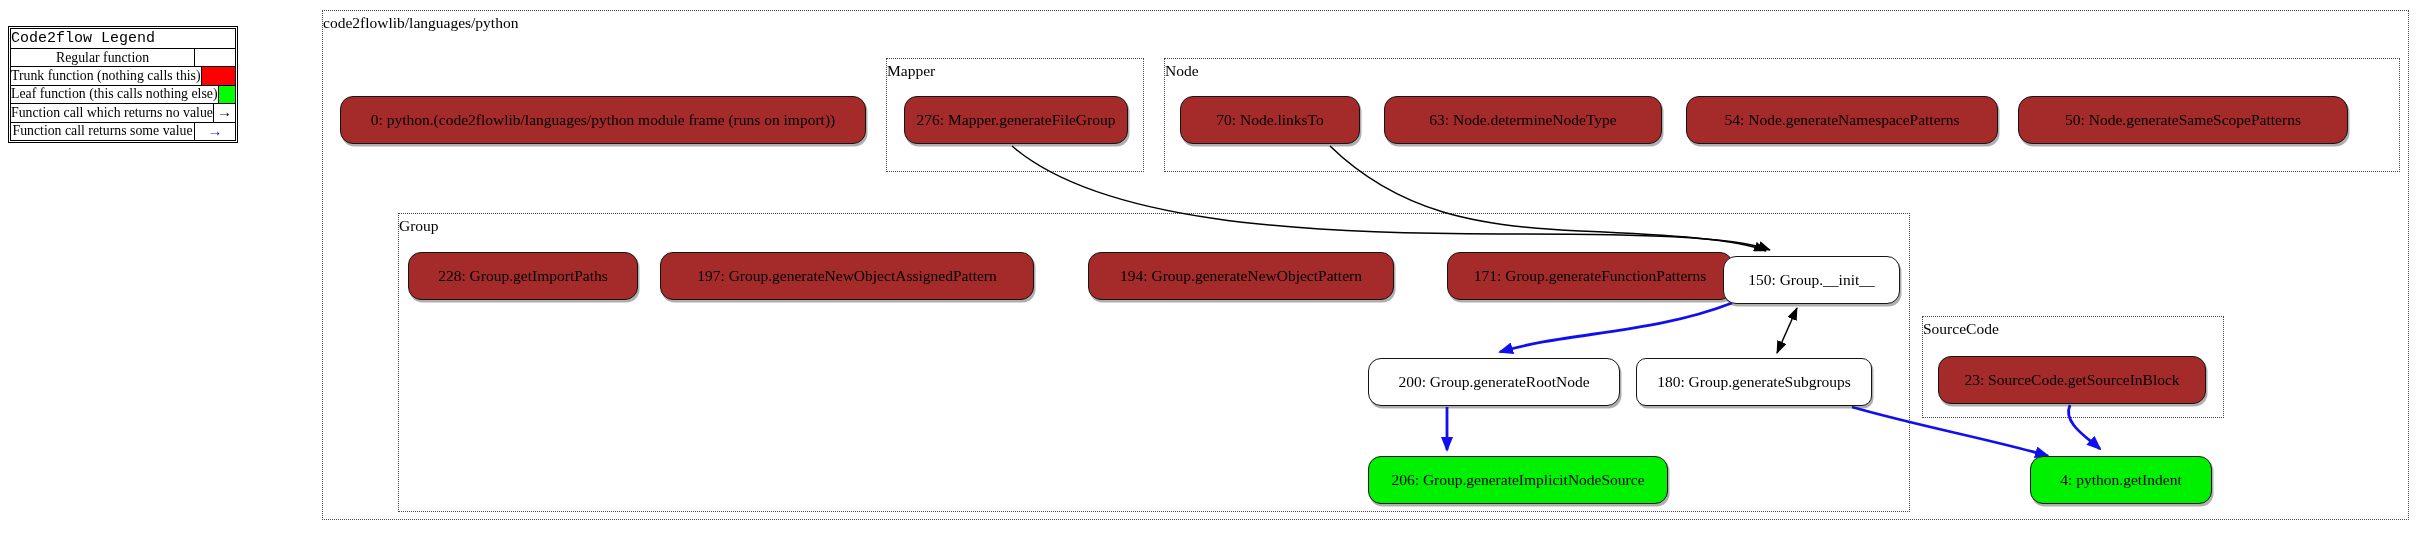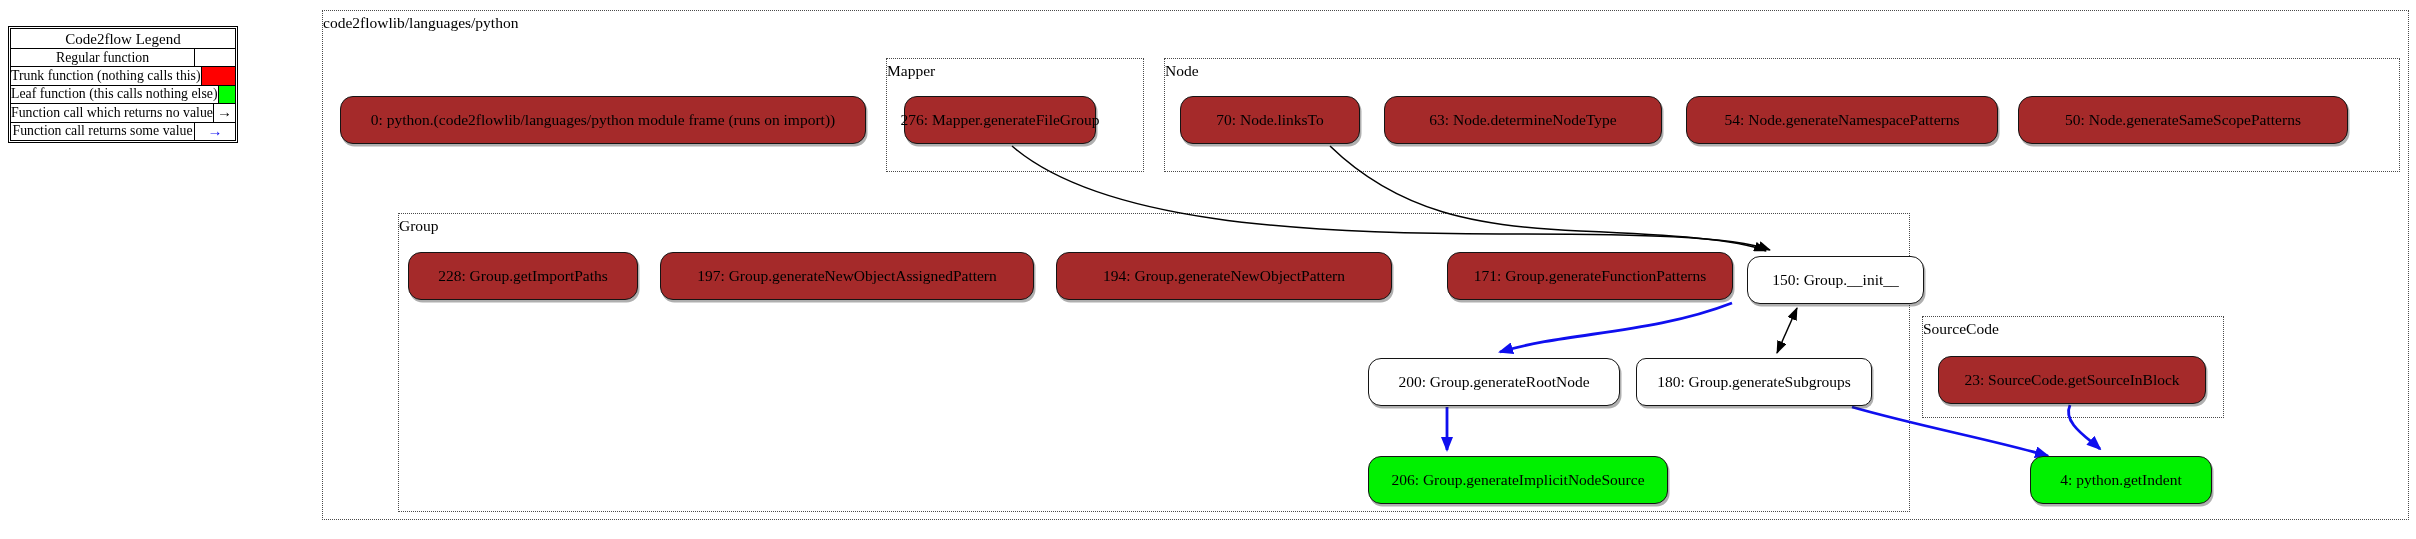--- a/index.html
+++ b/index.html
@@ -25,22 +25,22 @@
   
   #edges{position:absolute;left:0;top:0;pointer-events:none;}
   .e-black{stroke:#000000;stroke-width:1.5;fill:none;}
   .e-blue{stroke:#0f0fef;stroke-width:2.8;fill:none;}
   
   #legend{position:absolute;left:8px;top:26px;width:230px;background:#fff;
     border:1px solid #000;padding:1px;box-sizing:border-box;}
   #legend-inner{border:1px solid #000;}
   .lrow{display:flex;align-items:stretch;border-top:1px solid #000;height:17.4px;
     font-size:13.8px;line-height:16px;}
-  .lrow.title{border-top:none;height:19px;align-items:center;justify-content:center;
-    font-size:15px;}
+  .lrow.title{border-top:none;height:19px;align-items:center;
+    font-size:15px;font-family:Liberation Mono, monospace;}
   .lrow .lbl{flex:1;display:flex;align-items:center;justify-content:center;
     border-right:1px solid #000;text-align:center;white-space:nowrap;}
   .lrow .sw{width:40px;display:flex;align-items:center;justify-content:center;
     font-size:15px;line-height:15px;}
   .sw-red{background:#ff0000;}
   .sw-green{background:#00ff00;}
   .sw-arrow-black{color:#000000;}
   .sw-arrow-blue{color:#0f0fef;}
 </style>
 </head>
@@ -108,31 +108,31 @@
     <path class="e-black" d="M1012,146 C1100,222 1300,234 1500,234 C1640,234 1732,236 1770,250" marker-end="url(#arrow-black)"></path>
     <path class="e-black" d="M1330,146 C1398,212 1478,227 1580,231 C1672,235 1736,239 1766,251" marker-end="url(#arrow-black)"></path>
     <path class="e-black" d="M1797,308 L1777,353" marker-start="url(#arrow-black)" marker-end="url(#arrow-black)"></path>
     <path class="e-blue" d="M1732,303 C1652,334 1566,332 1500,352" marker-end="url(#arrow-blue)"></path>
     <path class="e-blue" d="M1447,407 L1447,450" marker-end="url(#arrow-blue)"></path>
     <path class="e-blue" d="M1852,407 C1918,426 1998,441 2048,456" marker-end="url(#arrow-blue)"></path>
     <path class="e-blue" d="M2070,405 C2062,423 2088,438 2100,449" marker-end="url(#arrow-blue)"></path>
   </svg>
 
   <div class="gnode trunk" style="left:340px;top:96px;width:526px;">0: python.(code2flowlib/languages/python module frame (runs on import))</div>
-  <div class="gnode trunk" style="left:904px;top:96px;width:192px;">276: Mapper.generateFileGroup</div>
+  <div class="gnode trunk" style="left:904px;top:96px;width:224px;">276: Mapper.generateFileGroup</div>
   <div class="gnode trunk" style="left:1180px;top:96px;width:180px;">70: Node.linksTo</div>
   <div class="gnode trunk" style="left:1384px;top:96px;width:278px;">63: Node.determineNodeType</div>
   <div class="gnode trunk" style="left:1686px;top:96px;width:312px;">54: Node.generateNamespacePatterns</div>
   <div class="gnode trunk" style="left:2018px;top:96px;width:330px;border-radius:14px;">50: Node.generateSameScopePatterns</div>
 
   <div class="gnode trunk" style="left:408px;top:252px;width:230px;">228: Group.getImportPaths</div>
   <div class="gnode trunk" style="left:660px;top:252px;width:374px;">197: Group.generateNewObjectAssignedPattern</div>
-  <div class="gnode trunk" style="left:1056px;top:252px;width:336px;">194: Group.generateNewObjectPattern</div>
+  <div class="gnode trunk" style="left:1088px;top:252px;width:306px;">194: Group.generateNewObjectPattern</div>
   <div class="gnode trunk" style="left:1414px;top:252px;width:286px;margin-left:33px;">171: Group.generateFunctionPatterns</div>
-  <div class="gnode regular" style="left:1723px;top:256px;width:177px;margin-left:24px;">150: Group.__init__</div>
+  <div class="gnode regular" style="left:1723px;top:256px;width:177px;">150: Group.__init__</div>
 
   <div class="gnode regular" style="left:1368px;top:358px;width:252px;">200: Group.generateRootNode</div>
   <div class="gnode regular" style="left:1636px;top:358px;width:236px;border-radius:10px;">180: Group.generateSubgroups</div>
   <div class="gnode trunk" style="left:1938px;top:356px;width:268px;">23: SourceCode.getSourceInBlock</div>
 
   <div class="gnode leaf" style="left:1368px;top:456px;width:300px;">206: Group.generateImplicitNodeSource</div>
   <div class="gnode leaf" style="left:2030px;top:456px;width:182px;">4: python.getIndent</div>
 
 </div>
 

